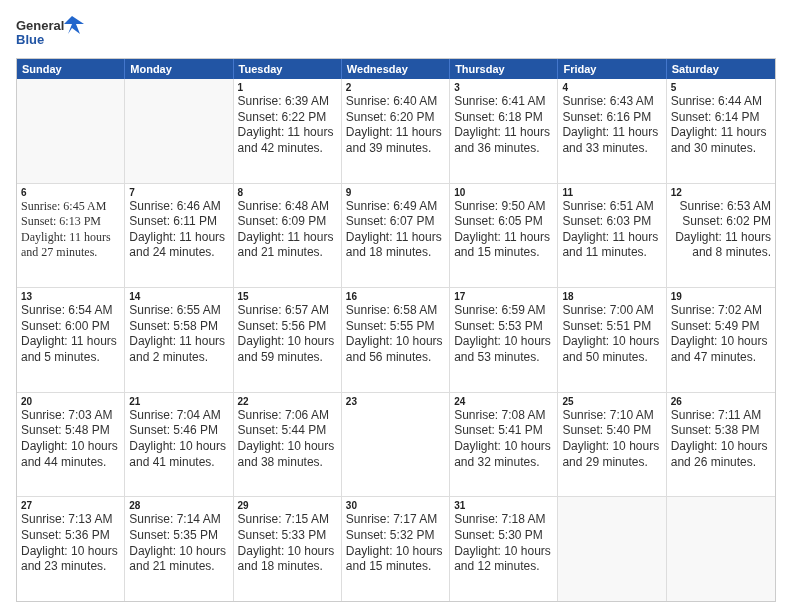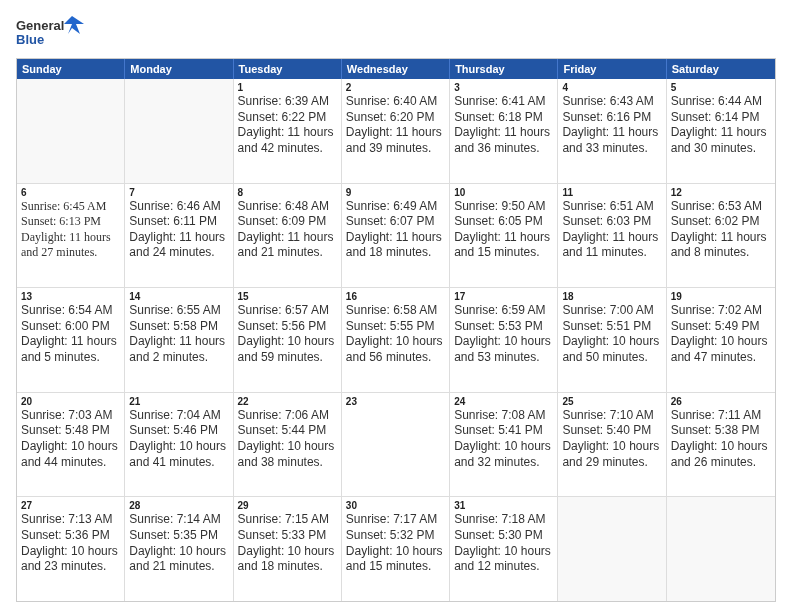--- a/index.html
+++ b/index.html
@@ -193,21 +193,21 @@
 Daylight: 11 hours and 15 minutes.</p>
           </div>
           <div class="cal-cell">
             <span class="day-num">11</span>
             <p style="white-space: pre-line;">Sunrise: 6:51 AM
 Sunset: 6:03 PM
 Daylight: 11 hours and 11 minutes.</p>
           </div>
           <div class="cal-cell">
             <span class="day-num">12</span>
-            <p style="white-space: pre-line;">Sunrise: 6:53 AM
+            <p style="white-space: pre-line; text-align: right;">Sunrise: 6:53 AM
 Sunset: 6:02 PM
 Daylight: 11 hours and 8 minutes.</p>
           </div>
         </div>
         <div class="cal-row">
           <div class="cal-cell">
             <span class="day-num">13</span>
             <p style="white-space: pre-line;">Sunrise: 6:54 AM
 Sunset: 6:00 PM
 Daylight: 11 hours and 5 minutes.</p>

